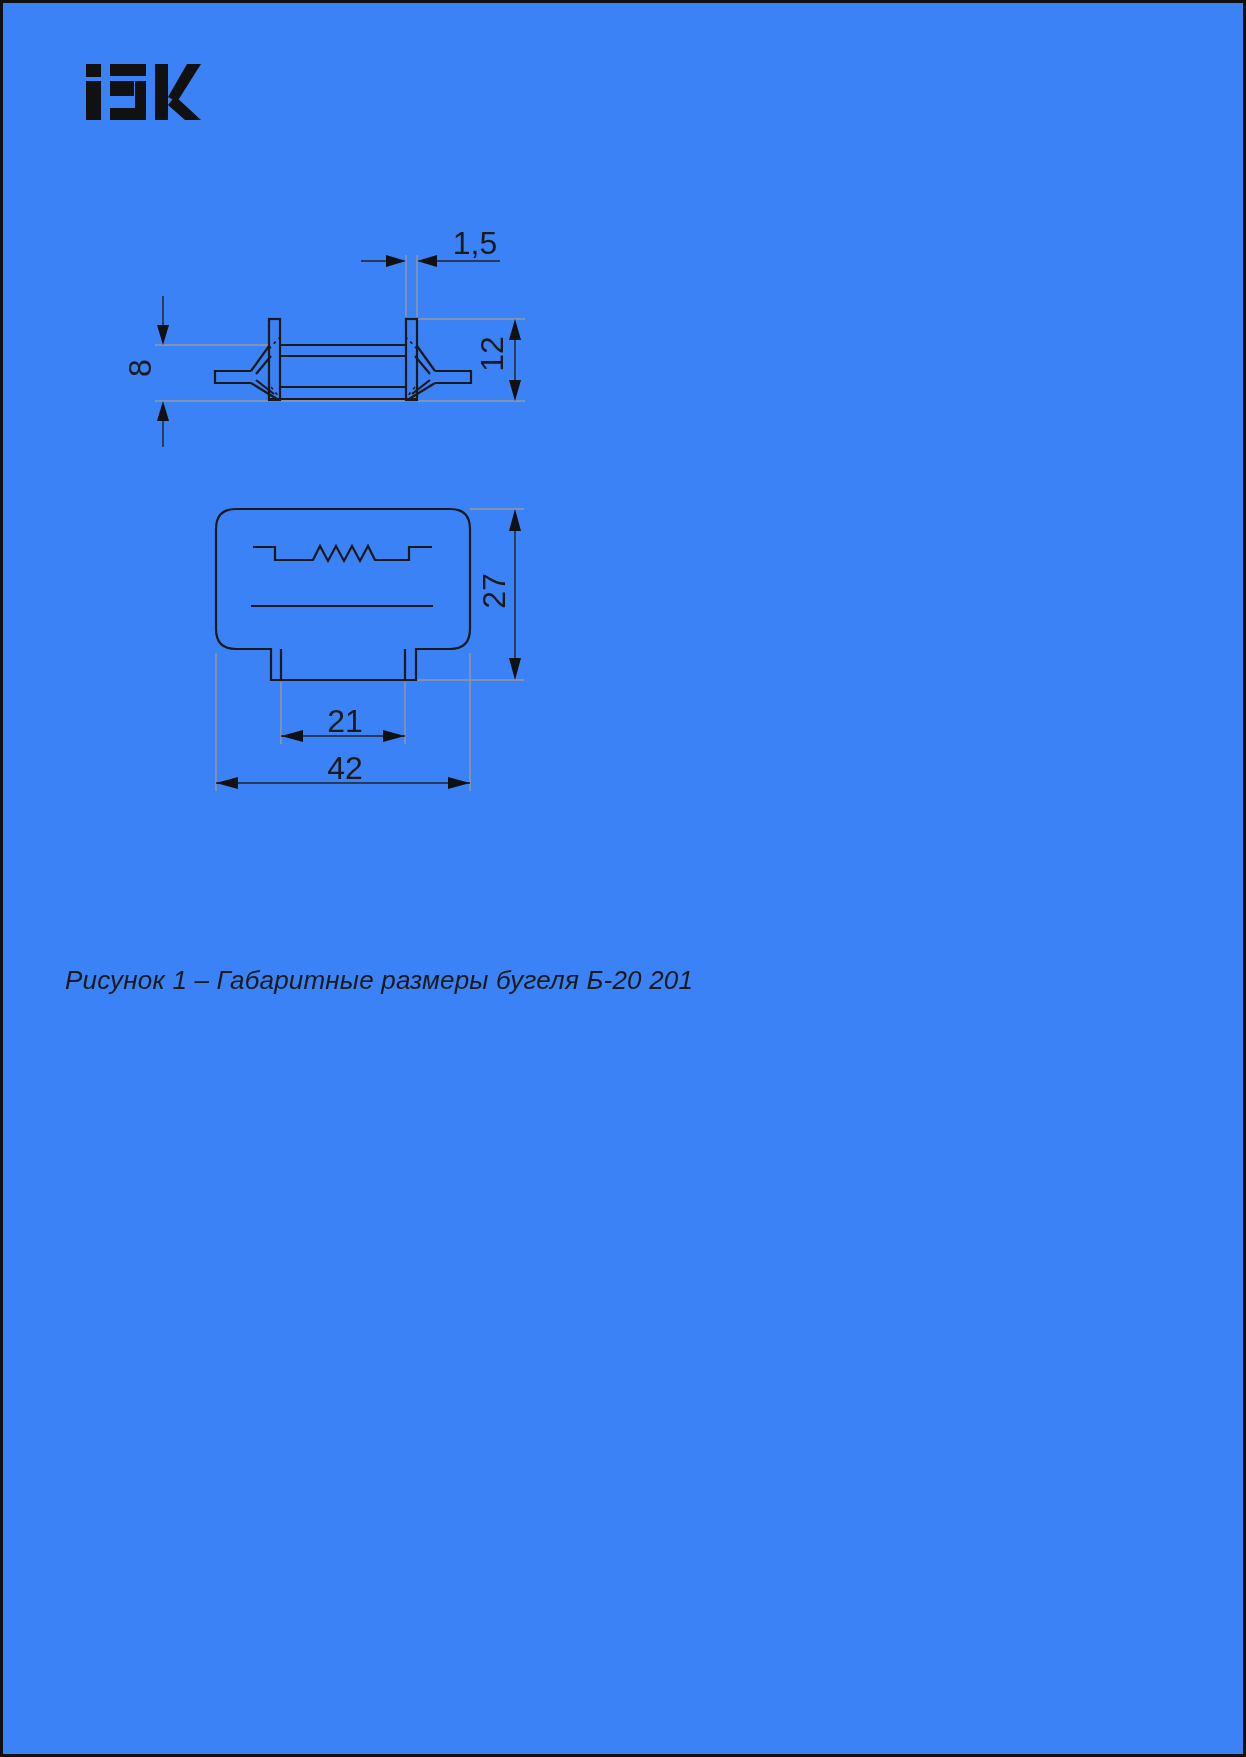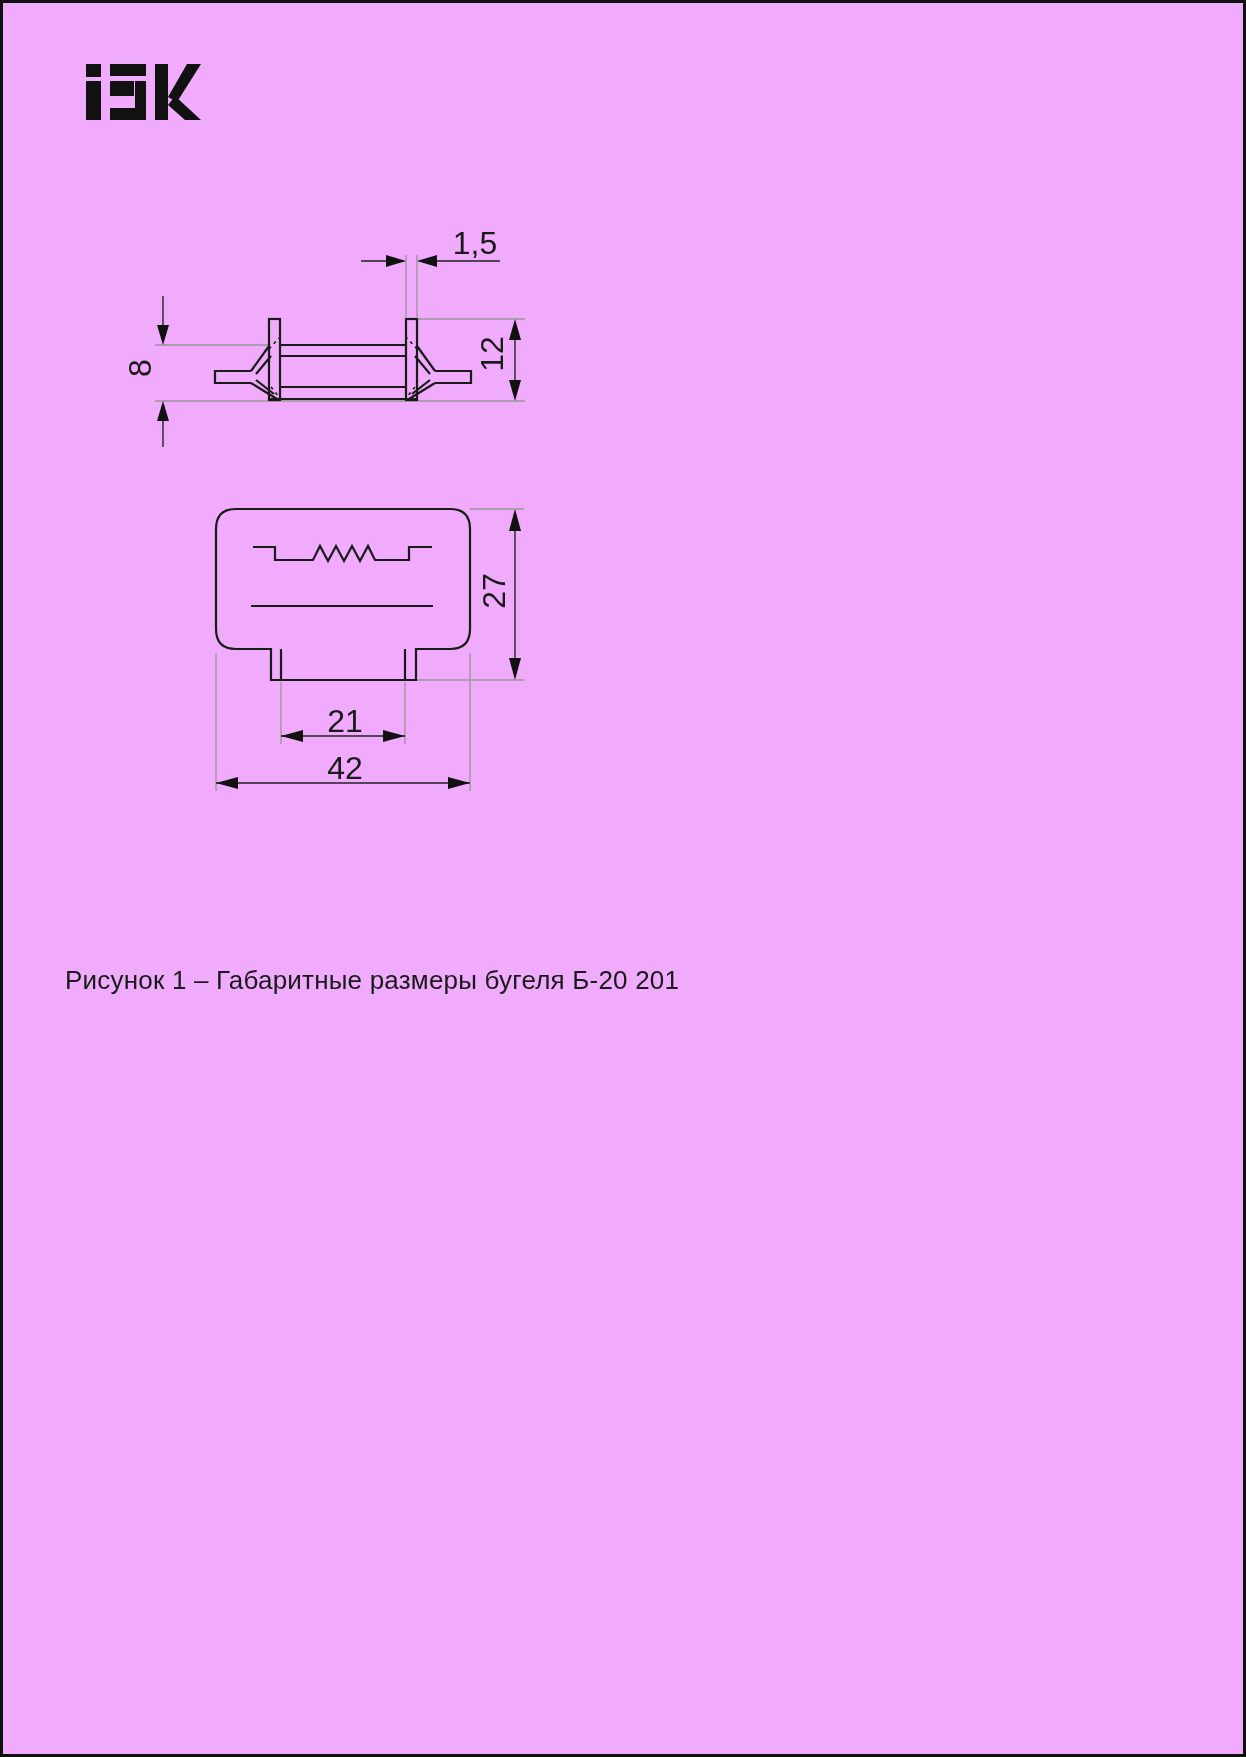--- a/index.html
+++ b/index.html
@@ -5,21 +5,21 @@
   html, body {
     margin: 0;
     padding: 0;
     background: #ffffff;
     font-family: "Liberation Sans", sans-serif;
   }
   .page {
     position: relative;
     width: 1246px;
     height: 1757px;
-    background: #f0abfc;
+    background: #3b82f6;
     border: 3px solid #101010;
     box-sizing: border-box;
     overflow: hidden;
   }
   .logo {
     position: absolute;
     left: 83px;
     top: 58px;
   }
   .drawing {
@@ -28,20 +28,21 @@
     top: 0;
   }
   .caption {
     position: absolute;
     left: 62px;
     top: 962px;
     font-size: 26px;
     color: #1a1a1a;
     letter-spacing: 0.2px;
     white-space: nowrap;
+    font-style: italic;
   }
   
   .obj  { stroke: #1a1a1a; stroke-width: 2.2; fill: none; }
   .objd { stroke: #1a1a1a; stroke-width: 1.6; fill: none; stroke-dasharray: 3 4; }
   .ext  { stroke: #999999; stroke-width: 1.4; fill: none; }
   .dim  { stroke: #222222; stroke-width: 1.4; fill: none; }
   .arw  { fill: #111111; stroke: none; }
   .dimtext {
     font-family: "Liberation Sans", sans-serif;
     font-size: 32px;

